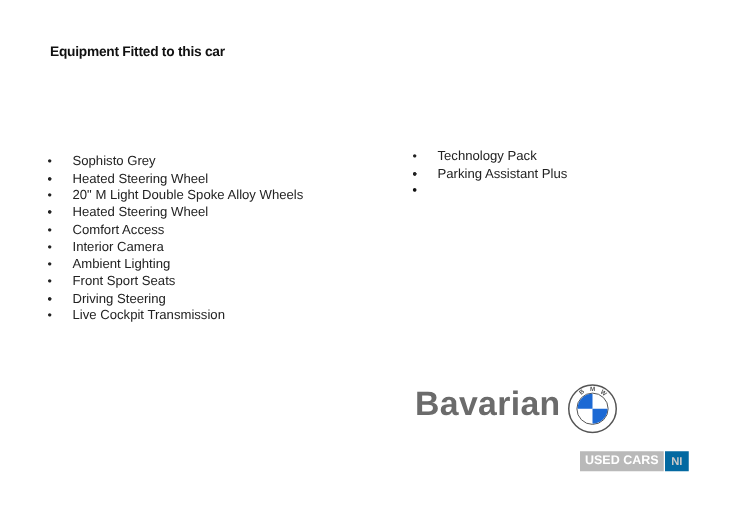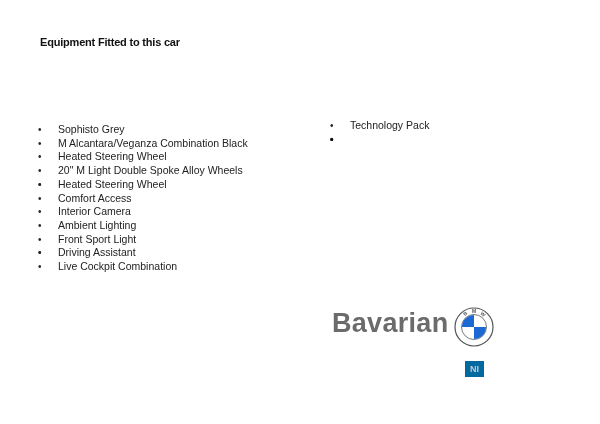--- a/index.html
+++ b/index.html
@@ -37,49 +37,50 @@
       padding: 0 5px; line-height: 16px; margin-left: 1px;
     }
   </style>
 </head>
 <body>
 
 <div class="title">Equipment Fitted to this car</div>
 
 <ul class="eq col-left">
   <li><span class="bullet">•</span><span>Sophisto Grey</span></li>
-  <li><span class="bullet">•</span><span>M Alcantara/Veganza Combination Black</span></li>
+  <li><span class="bullet">•</span></li>
   <li><span class="bullet">•</span><span>Heated Steering Wheel</span></li>
   <li><span class="bullet">•</span><span>20" M Light Double Spoke Alloy Wheels</span></li>
   <li><span class="bullet">•</span></li>
   <li><span class="bullet">•</span><span>Heated Steering Wheel</span></li>
   <li><span class="bullet">•</span><span>Comfort Access</span></li>
   <li><span class="bullet">•</span><span>Interior Camera</span></li>
   <li><span class="bullet">•</span><span>Ambient Lighting</span></li>
-  <li><span class="bullet">•</span><span>Front Sport Light</span></li>
+  <li><span class="bullet">•</span><span>Front Sport Seats</span></li>
   <li><span class="bullet">•</span></li>
-  <li><span class="bullet">•</span><span>Driving Assistant</span></li>
-  <li><span class="bullet">•</span><span>Live Cockpit Combination</span></li>
+  <li><span class="bullet">•</span><span>Driving Steering</span></li>
+  <li><span class="bullet">•</span><span>Live Cockpit Transmission</span></li>
 </ul>
 
 <ul class="eq col-right">
   <li><span class="bullet">•</span><span>Technology Pack</span></li>
   <li><span class="bullet">•</span></li>
   <li><span class="bullet">•</span></li>
-  <li><span class="bullet">•</span></li>
+  <li><span class="bullet">•</span><span>Parking Assistant Plus</span></li>
   <li class="bold"><span class="bullet">•</span></li>
 </ul>
 
 <div class="brand">Bavarian</div>
 
 <svg class="bmw-logo" viewBox="0 0 40 40">
   <circle cx="20" cy="20" r="19" fill="#fff" stroke="#555" stroke-width="1.2"></circle>
   <circle cx="20" cy="20" r="12.5" fill="#fff" stroke="#555" stroke-width="0.8"></circle>
   <path d="M20 20 L20 8 A12 12 0 0 0 8 20 Z" fill="#1c69d4"></path>
   <path d="M20 20 L32 20 A12 12 0 0 1 20 32 Z" fill="#1c69d4"></path>
   <text x="11" y="9" font-size="5" font-family="Liberation Sans, sans-serif" font-weight="bold" fill="#555" transform="rotate(-40 11 9)">B</text>
   <text x="18" y="6" font-size="5" font-family="Liberation Sans, sans-serif" font-weight="bold" fill="#555">M</text>
   <text x="26" y="7" font-size="5" font-family="Liberation Sans, sans-serif" font-weight="bold" fill="#555" transform="rotate(40 26 7)">W</text>
 </svg>
 
 <div class="badge">
+  <span class="used">USED CARS</span>
   <span class="ni">NI</span>
 </div>
 
 </body></html>

